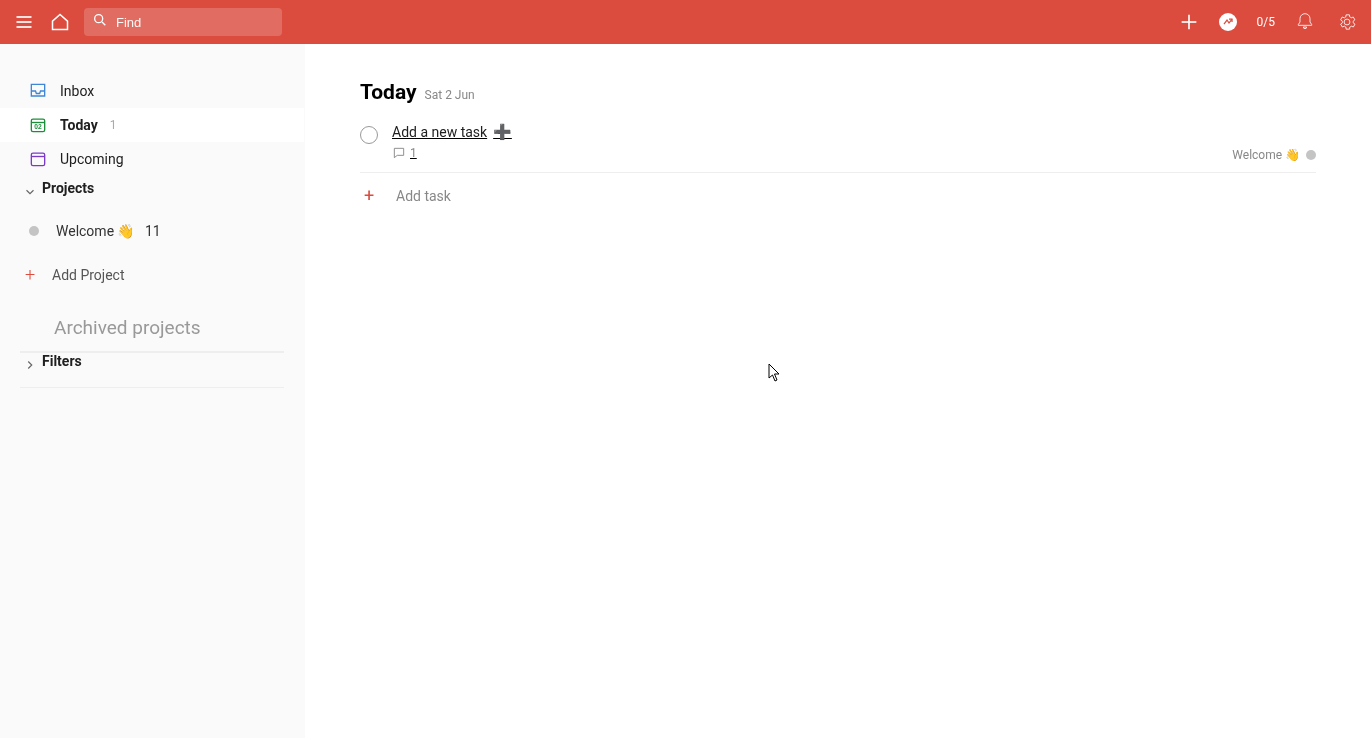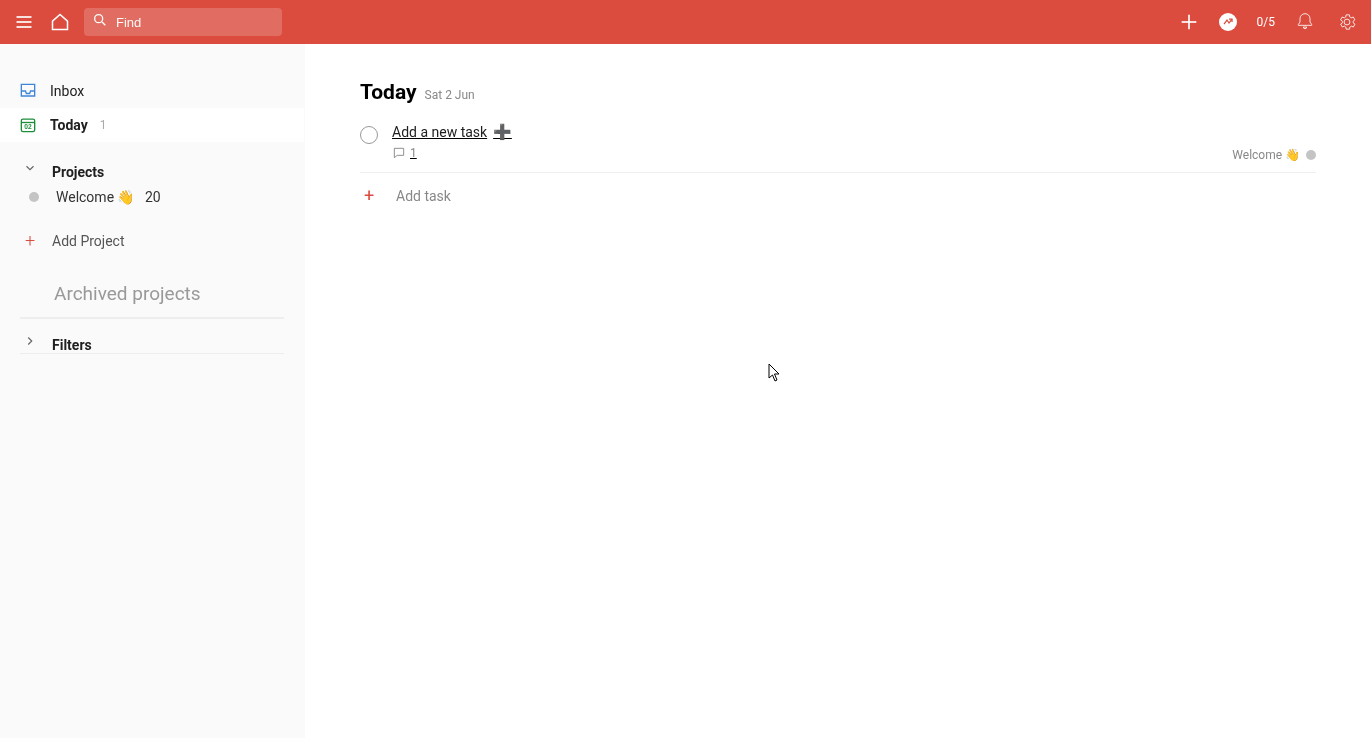--- a/index.html
+++ b/index.html
@@ -11,25 +11,25 @@
   .search-box { display:flex; align-items:center; background:rgba(255,255,255,0.18); height:28px; width:198px; border-radius:4px; padding:0 8px; gap:8px; cursor:text; }
   .search-box input { background:transparent; border:none; outline:none; color:#fff; font-size:13px; width:100%; }
   .search-box input::placeholder { color:#fff; opacity:.95; }
   .tb-right { margin-left:auto; display:flex; align-items:center; gap:18px; }
   .prod { display:flex; align-items:center; gap:20px; font-size:12px; cursor:pointer; }
   .prod-badge { width:18px; height:18px; border-radius:50%; background:#fff; display:flex; align-items:center; justify-content:center; }
   .prod-badge svg { stroke:#db4c3f; }
 
   .body { display:flex; height:694px; }
   .sidebar { width:305px; background:#fafafa; padding-top:30px; font-size:14px; color:#202020; border-right:1px solid rgba(0,0,0,0); }
-  .sb-row { height:34px; display:flex; align-items:center; padding:0 10px 0 16px; cursor:pointer; gap:10px; }
+  .sb-row { height:34px; display:flex; align-items:center; padding:0 10px 0 26px; cursor:pointer; gap:10px; }
   .sb-row.active { background:#fff; font-weight:700; }
   .sb-row .ic { width:24px; height:24px; display:flex; align-items:center; justify-content:center; }
   .sb-row .count { color:#aaa; font-size:12px; margin-left:2px; font-weight:400; }
-  .sb-section { height:34px; display:flex; align-items:flex-end; padding:0 10px 0 18px; font-weight:700; cursor:pointer; gap:10px; }
+  .sb-section { height:34px; display:flex; align-items:flex-start; padding:0 10px 0 18px; font-weight:700; cursor:pointer; }
   .sb-section .chev { width:24px; height:24px; display:flex; align-items:center; justify-content:center; }
   .sb-proj { height:34px; display:flex; align-items:center; padding:0 10px 0 22px; cursor:pointer; gap:10px; color:#333; }
   .sb-proj .dot { width:10px; height:10px; border-radius:50%; background:#c4c4c4; }
   .sb-add { height:34px; display:flex; align-items:center; padding:0 10px 0 22px; cursor:pointer; gap:14px; color:#555; margin-top:10px; }
   .sb-add .plus { color:#db4c3f; font-size:18px; width:16px; text-align:center; font-weight:300; line-height:1; }
   .sb-archived { padding:24px 10px 12px 54px; color:#999; font-size:19px; }
   .sb-divider { border-top:1px solid #eee; margin:0 20px; }
 
   .main { flex:1; padding:36px 55px 0 55px; }
   .view-header { display:flex; align-items:baseline; gap:8px; margin-bottom:18px; }
@@ -122,36 +122,50 @@
         <svg width="20" height="20" viewBox="0 0 24 24" fill="none" stroke="#1c8e3a" stroke-width="1.6">
             <rect x="4" y="5" width="16" height="15" rx="2"></rect>
             <line x1="4" y1="9" x2="20" y2="9"></line>
             <text x="12" y="17" text-anchor="middle" font-size="8" fill="#1c8e3a" stroke="none" font-family="Arial">02</text>
           </svg>
       </span>
       <span>Today</span>
       <span class="count">1</span>
     </div>
 
+    <div class="sb-row">
+      <span class="ic">
+        <svg width="20" height="20" viewBox="0 0 24 24" fill="none" stroke="#7b3bc7" stroke-width="1.6">
+            <rect x="4" y="5" width="16" height="15" rx="2"></rect>
+            <line x1="4" y1="9" x2="20" y2="9"></line>
+            <line x1="8" y1="13" x2="8" y2="13"></line>
+            <line x1="12" y1="13" x2="12" y2="13"></line>
+            <line x1="16" y1="13" x2="16" y2="13"></line>
+            <line x1="8" y1="17" x2="8" y2="17"></line>
+            <line x1="12" y1="17" x2="12" y2="17"></line>
+          </svg>
+      </span>
+      <span>Upcoming</span>
+    </div>
 
     <div class="sb-section" style="margin-top:4px">
       <span class="chev">
         <svg width="14" height="14" viewBox="0 0 24 24" fill="none" stroke="#666" stroke-width="2">
             <polyline points="6 9 12 15 18 9"></polyline>
           </svg>
       </span>
       <span>Projects</span>
     </div>
 
     <div class="sb-proj">
       <span style="width:24px;display:flex;justify-content:center">
           <span class="dot"></span>
         </span>
       <span>Welcome 👋</span>
-      <span class="count">20</span>
+      <span class="count">11</span>
     </div>
 
     <div class="sb-add">
       <span class="plus">+</span>
       <span>Add Project</span>
     </div>
 
     <div class="sb-archived">Archived projects</div>
 
     <div class="sb-divider"></div>

